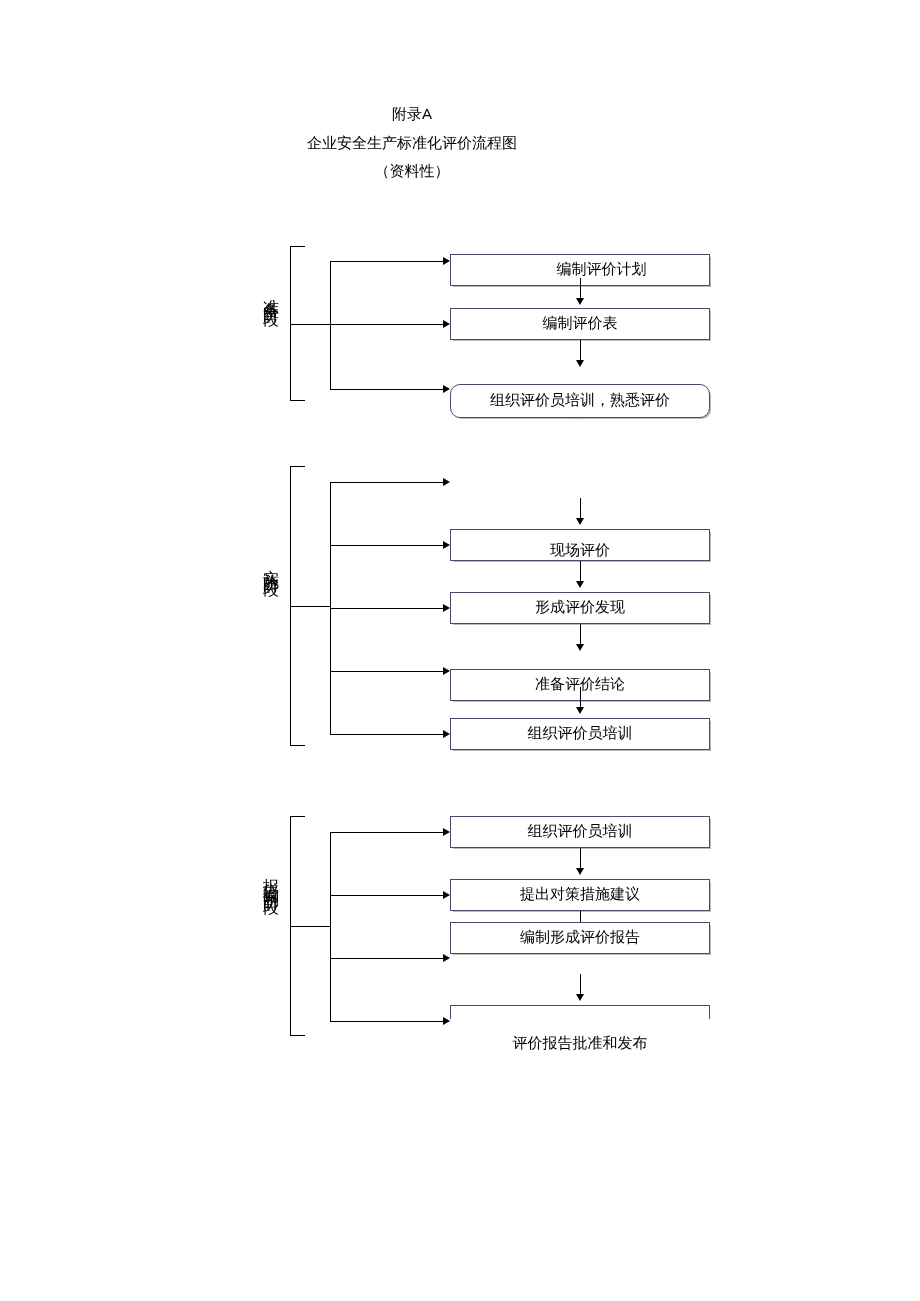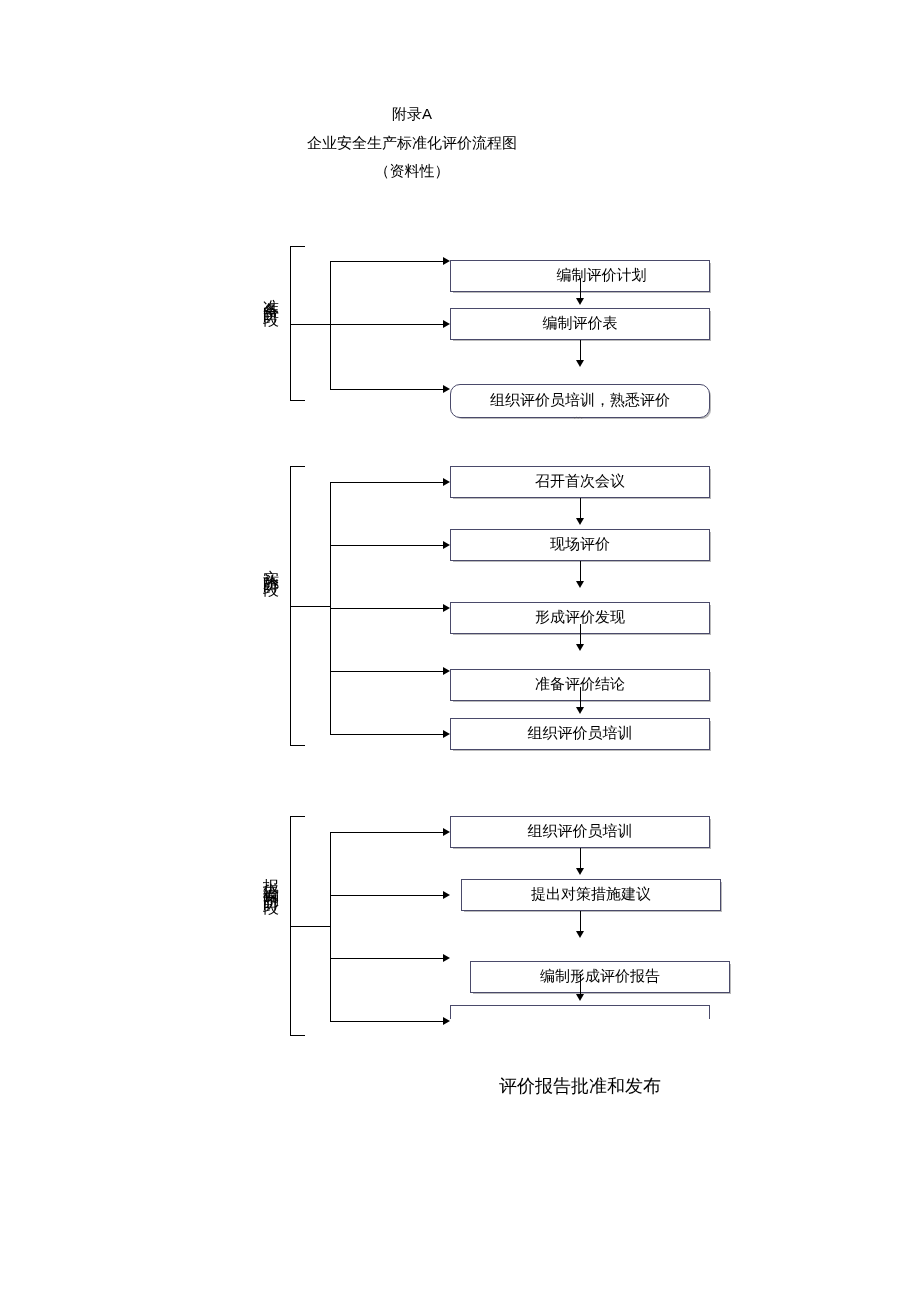--- a/index.html
+++ b/index.html
@@ -107,21 +107,21 @@
   <div class="diagram">
 
     <div class="stage-label" style="left:260px; top:60px;">准备阶段</div>
     <div class="bracket" style="left:290px; top:20px; height:155px;"></div>
 
     <div class="hline" style="left:290px; top:98px; width:40px;"></div>
     <div class="vline" style="left:330px; top:35px; height:128px;"></div>
 
     <div class="hline" style="left:330px; top:35px; width:113px;"></div>
     <div class="arrow-right" style="left:443px; top:31px;"></div>
-    <div class="box std" style="top:34px;padding-left:43px;">
+    <div class="box std" style="top:28px;padding-left:43px;">
         <span>编制评价计划</span>
       </div>
     <div class="vline" style="left:580px; top:52px; height:20px;"></div>
     <div class="arrow-down" style="left:576px; top:72px;"></div>
 
     <div class="hline" style="left:330px; top:98px; width:113px;"></div>
     <div class="arrow-right" style="left:443px; top:94px;"></div>
     <div class="box std" style="top:82px;">
         <span>编制评价表</span>
       </div>
@@ -136,37 +136,34 @@
     <div class="truncmark" style="left:573px; top:181px;">﹏</div>
 
     <div class="stage-label" style="left:260px; top:330px;">实施阶段</div>
     <div class="bracket" style="left:290px; top:240px; height:280px;"></div>
 
     <div class="hline" style="left:290px; top:380px; width:40px;"></div>
     <div class="vline" style="left:330px; top:256px; height:252px;"></div>
 
     <div class="hline" style="left:330px; top:256px; width:113px;"></div>
     <div class="arrow-right" style="left:443px; top:252px;"></div>
-    <div class="box std" style="top:240px;">
-        <span>召开首次会议</span>
-      </div>
     <div class="vline" style="left:580px; top:272px; height:20px;"></div>
     <div class="arrow-down" style="left:576px; top:292px;"></div>
 
     <div class="hline" style="left:330px; top:319px; width:113px;"></div>
     <div class="arrow-right" style="left:443px; top:315px;"></div>
-    <div class="box std" style="top:303px;">
+    <div class="box std" style="top:303px;align-items:flex-end;">
         <span>现场评价</span>
       </div>
     <div class="vline" style="left:580px; top:335px; height:20px;"></div>
     <div class="arrow-down" style="left:576px; top:355px;"></div>
 
     <div class="hline" style="left:330px; top:382px; width:113px;"></div>
     <div class="arrow-right" style="left:443px; top:378px;"></div>
-    <div class="box std" style="top:376px;">
+    <div class="box std" style="top:366px;">
         <span>形成评价发现</span>
       </div>
     <div class="vline" style="left:580px; top:398px; height:20px;"></div>
     <div class="arrow-down" style="left:576px; top:418px;"></div>
 
     <div class="hline" style="left:330px; top:445px; width:113px;"></div>
     <div class="arrow-right" style="left:443px; top:441px;"></div>
     <div class="box std" style="top:443px;">
         <span>准备评价结论</span>
       </div>
@@ -188,33 +185,33 @@
     <div class="hline" style="left:330px; top:606px; width:113px;"></div>
     <div class="arrow-right" style="left:443px; top:602px;"></div>
     <div class="box std" style="top:590px;">
         <span>组织评价员培训</span>
       </div>
     <div class="vline" style="left:580px; top:622px; height:20px;"></div>
     <div class="arrow-down" style="left:576px; top:642px;"></div>
 
     <div class="hline" style="left:330px; top:669px; width:113px;"></div>
     <div class="arrow-right" style="left:443px; top:665px;"></div>
-    <div class="box std" style="top:653px;margin-left:11px;">
+    <div class="box std" style="top:653px;">
         <span>提出对策措施建议</span>
       </div>
     <div class="vline" style="left:580px; top:685px; height:20px;"></div>
     <div class="arrow-down" style="left:576px; top:705px;"></div>
 
     <div class="hline" style="left:330px; top:732px; width:113px;"></div>
     <div class="arrow-right" style="left:443px; top:728px;"></div>
-    <div class="box std" style="top:735px;margin-left:20px;">
+    <div class="box std" style="top:696px;">
         <span>编制形成评价报告</span>
       </div>
     <div class="vline" style="left:580px; top:748px; height:20px;"></div>
     <div class="arrow-down" style="left:576px; top:768px;"></div>
 
     <div class="hline" style="left:330px; top:795px; width:113px;"></div>
     <div class="arrow-right" style="left:443px; top:791px;"></div>
     <div style="position:absolute; left:450px; top:779px; width:260px; height:14px; border:1px solid #4a4a6a; border-bottom:none; box-sizing:border-box;"></div>
-    <div style="position:absolute; left:450px; top:808px; width:260px; text-align:center; font-size:18px;margin-top:40px;">评价报告批准和发布</div>
+    <div style="position:absolute; left:450px; top:808px; width:260px; text-align:center; font-size:15px;">评价报告批准和发布</div>
 
   </div>
 </div>
 
 </body></html>

